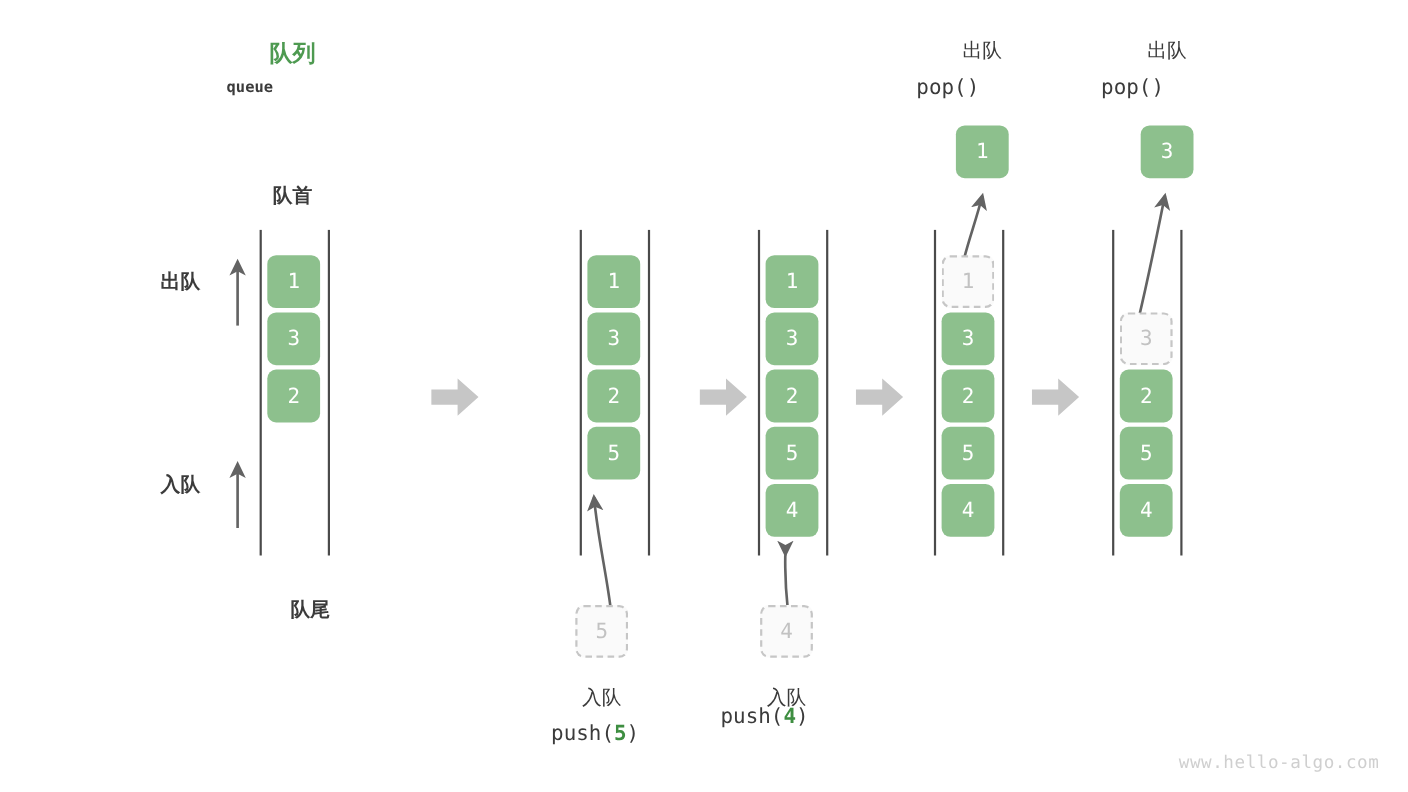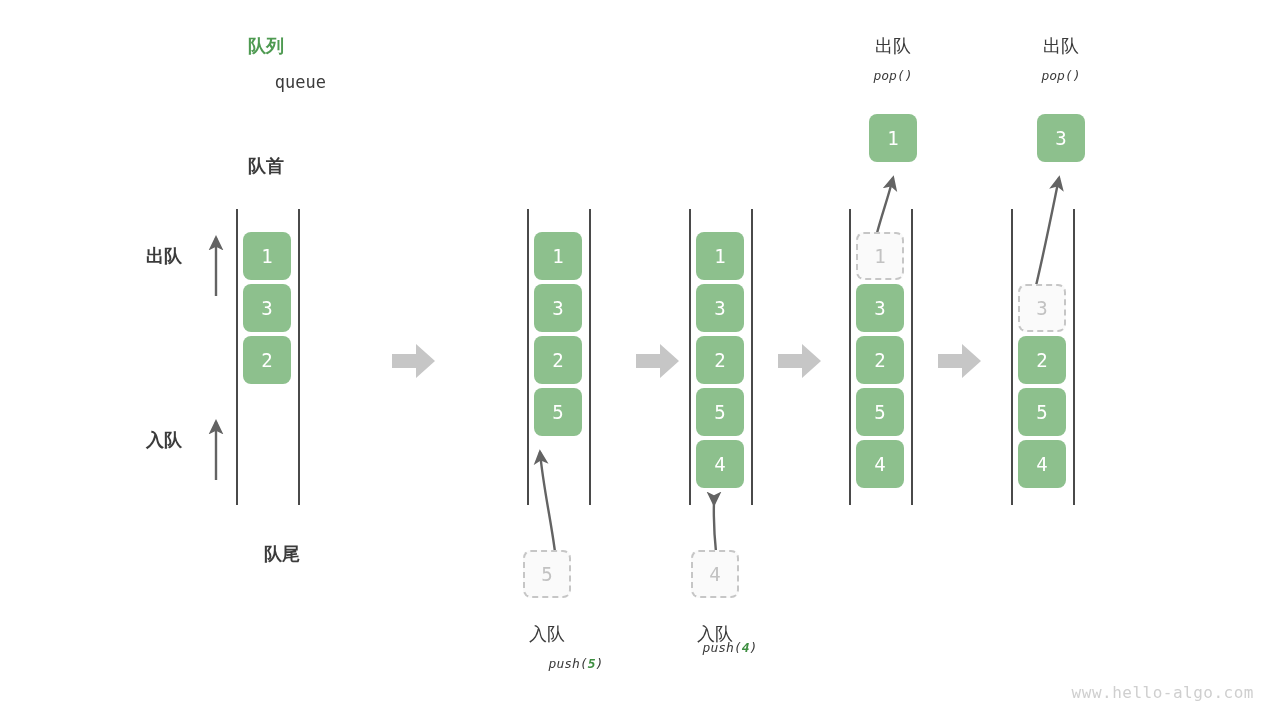--- a/index.html
+++ b/index.html
@@ -19,33 +19,34 @@
   .stage {
     position: absolute;
     left: 0; top: 0;
     width: 1280px;
     height: 720px;
   }
 
   
   .title-cn {
     position: absolute;
-    font-size: 18px;
+    font-size: 21px;
     font-weight: bold;
     color: #4e9a51;
     white-space: nowrap;
     text-align: center;
   }
   .title-en {
     position: absolute;
     font-family: "DejaVu Sans Mono", "Liberation Mono", monospace;
-    font-size: 17px;
-    color: #3b3b3b;
-    white-space: nowrap;
-    text-align: right;
+    font-size: 14px;
+    color: #3b3b3b;
+    white-space: nowrap;
+    text-align: left;
+    font-weight: bold;
   }
   .anchor-label {
     position: absolute;
     font-size: 18px;
     font-weight: bold;
     color: #3b3b3b;
     white-space: nowrap;
     text-align: center;
   }
   .side-label {
@@ -59,25 +60,24 @@
     position: absolute;
     font-size: 18px;
     font-weight: normal;
     color: #3b3b3b;
     white-space: nowrap;
     text-align: center;
   }
   .op-code {
     position: absolute;
     font-family: "DejaVu Sans Mono", "Liberation Mono", monospace;
-    font-size: 13px;
-    color: #3b3b3b;
-    white-space: nowrap;
-    text-align: center;
-    font-style: italic;
+    font-size: 19px;
+    color: #3b3b3b;
+    white-space: nowrap;
+    text-align: left;
   }
   .op-code .num { color: #3e8e41; font-weight: bold; }
 
   .watermark {
     position: absolute;
     right: 26px;
     bottom: 18px;
     font-family: "DejaVu Sans Mono", "Liberation Mono", monospace;
     font-size: 16px;
     color: #cfcfcf;
@@ -163,21 +163,21 @@
     </g>
 
     <g>
       <path d="M1035,290 C1045,248 1052,212 1059,178" fill="none" stroke="#636363" stroke-width="2.4" marker-end="url(#ah)"></path>
     </g>
   </svg>
 
   <div class="title-cn" style="left:206px; top:34px; width:120px;">队列</div>
   <div class="title-en" style="left:206px; top:72px; width:120px;">queue</div>
 
-  <div class="anchor-label" style="left:208px; top:154px; width:116px;">队首</div>
+  <div class="anchor-label" style="left:208px; top:166px; width:116px;">队首</div>
   <div class="anchor-label" style="left:224px; top:542px; width:116px;">队尾</div>
 
   <div class="side-label" style="left:146px; top:244px;">出队</div>
   <div class="side-label" style="left:146px; top:428px;">入队</div>
 
   <div>
     <div class="rail" style="left:236px; top:209px; height:296px;"></div>
     <div class="rail" style="left:298px; top:209px; height:296px;"></div>
 
     <div class="cell filled" style="left:243px; top:232px;">1</div>

